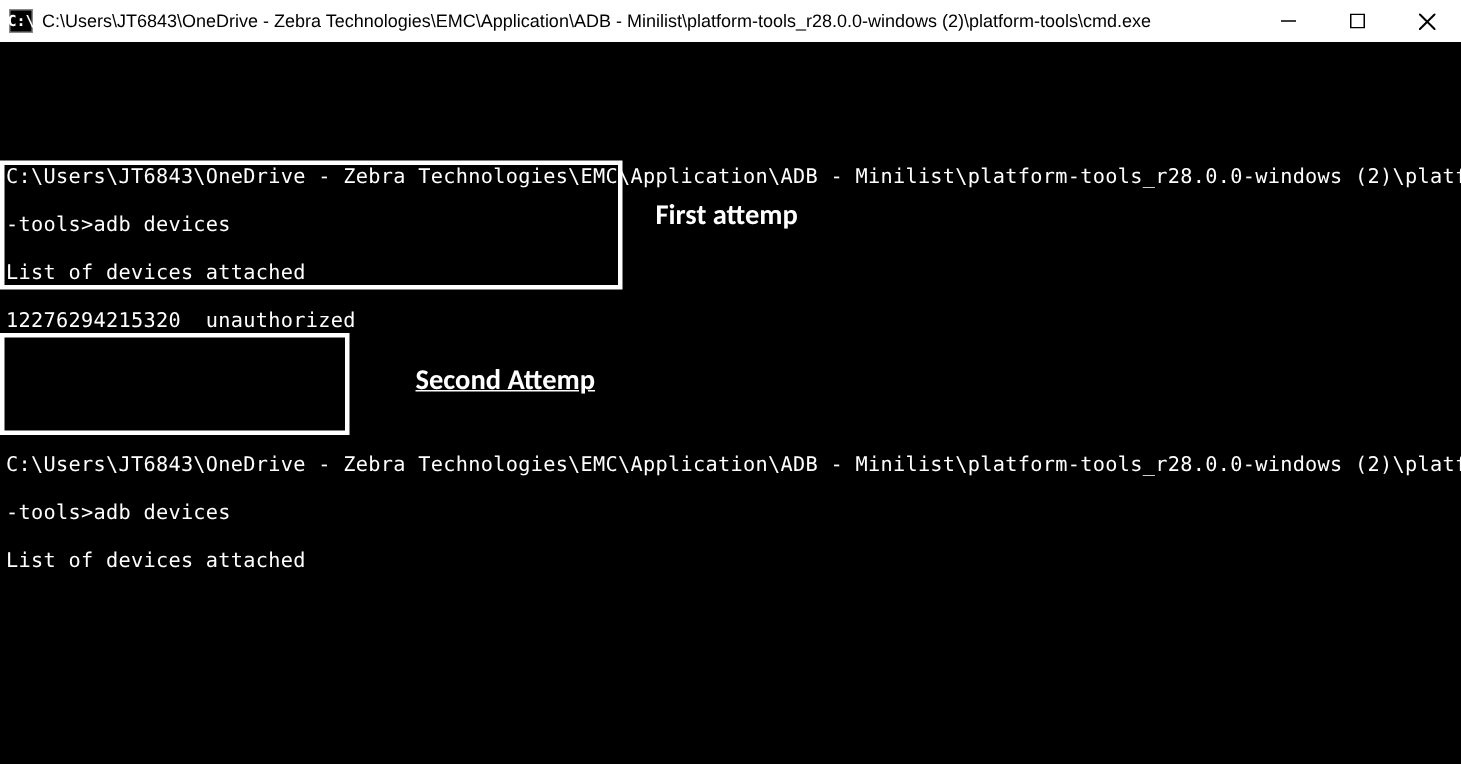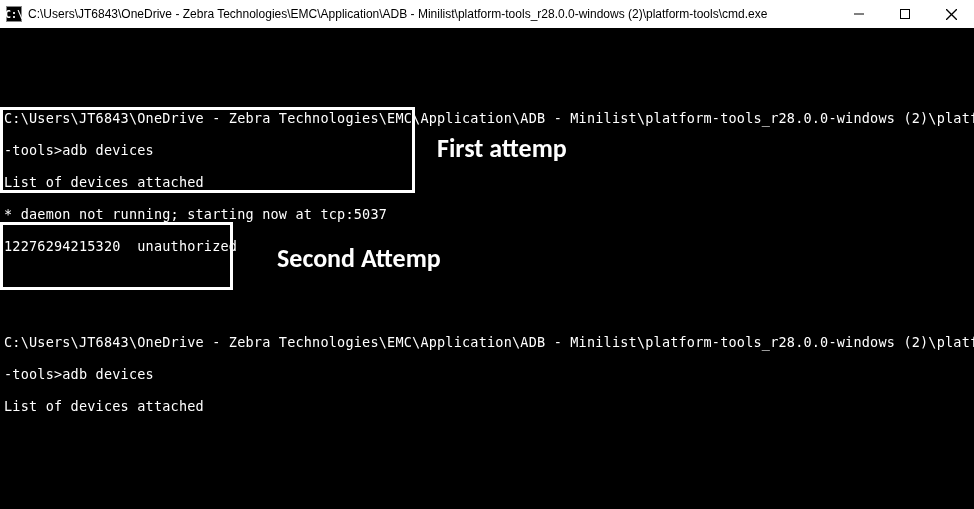--- a/index.html
+++ b/index.html
@@ -66,21 +66,21 @@
       position: relative;
     }
     .highlight-box {
       position: absolute;
       border: 3px solid #fff;
       pointer-events: none;
     }
     .annotation {
       position: absolute;
       font-family: Calibri, Arial, sans-serif;
-      font-size: 26px;
+      font-size: 19px;
       font-weight: bold;
       color: #fff;
       white-space: nowrap;
     }
   </style>
 </head>
 <body>
 
 <div class="titlebar">
   <div class="titlebar-icon">C:\</div>
@@ -104,31 +104,30 @@
     </div>
   </div>
 </div>
 
 <div class="terminal">
 <div>&nbsp;</div>
 <div>&nbsp;</div>
 <div>C:\Users\JT6843\OneDrive - Zebra Technologies\EMC\Application\ADB - Minilist\platform-tools_r28.0.0-windows (2)\platform</div>
 <div>-tools&gt;adb devices</div>
 <div>List of devices attached</div>
-<div>* daemon not running; starting now at tcp:5037</div>
 <div>12276294215320  unauthorized</div>
 <div>&nbsp;</div>
 <div>&nbsp;</div>
 <div>C:\Users\JT6843\OneDrive - Zebra Technologies\EMC\Application\ADB - Minilist\platform-tools_r28.0.0-windows (2)\platform</div>
 <div>-tools&gt;adb devices</div>
 <div>List of devices attached</div>
 
 
 
 
 
 </div>
 
 <div class="highlight-box" style="left:0; top:107px; width:415px; height:86px;"></div>
 <div class="annotation" style="left:437px; top:132px;">First attemp</div>
 
 <div class="highlight-box" style="left:0; top:222px; width:233px; height:68px;"></div>
-<div class="annotation" style="left:277px; top:242px;">Second Attemp</div>
+<div class="annotation" style="left:277px; top:242px;text-decoration:underline;">Second Attemp</div>
 
 </body></html>

